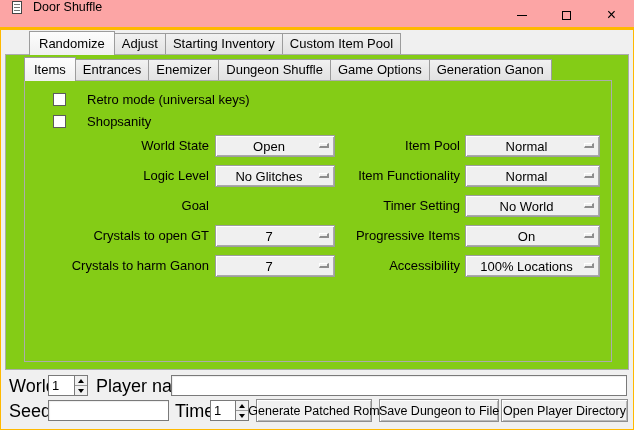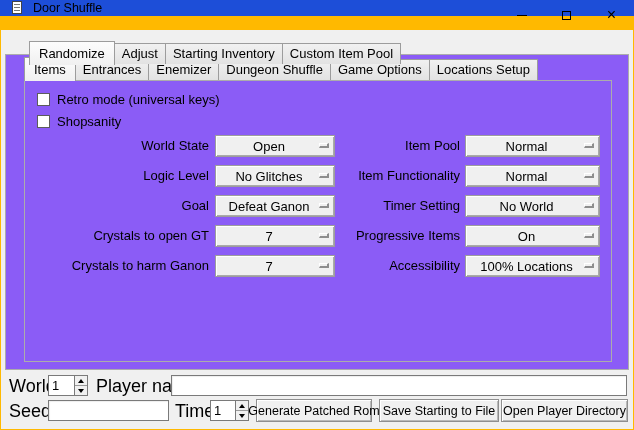--- a/index.html
+++ b/index.html
@@ -2,21 +2,21 @@
 <html><head>
 <meta charset="utf-8">
 <style>
   * { margin:0; padding:0; box-sizing:border-box; }
   html,body { background:#ffffff; }
   body { font-family:"Liberation Sans","DejaVu Sans",sans-serif; color:#000; }
 
   .window { position:relative; width:634px; height:430px; background:#FFB900; overflow:hidden; }
 
   
-  .titlebar { position:absolute; top:0; left:0; width:634px; height:16px; background:#1d4ed8; display:flex; align-items:center; }
+  .titlebar { position:absolute; top:0; left:0; width:634px; height:27px; background:#fca5a5; display:flex; }
   .app-icon { position:relative; width:16px; height:16px; margin-left:9px; display:inline-block; }
   .app-icon .doc { position:absolute; left:3px; top:1px; width:10px; height:13px; background:#fff; border:1px solid #444; }
   .app-icon .doc::after { content:""; position:absolute; left:1px; right:1px; top:2px; height:8px;
       background:repeating-linear-gradient(to bottom,#777 0 1px, transparent 1px 3px); }
   .title-text { margin-left:8px; font-size:12.5px; color:#000; white-space:nowrap; }
   .win-controls { position:absolute; right:0; top:0; height:30px; display:flex; }
   .win-btn { width:45px; height:30px; display:flex; align-items:center; justify-content:center; cursor:default; }
   .glyph-min { width:10px; height:1px; background:#000; }
   .glyph-max { width:9px; height:9px; border:1px solid #000; }
   .glyph-close { font-size:16px; line-height:16px; color:#000; }
@@ -24,30 +24,30 @@
   
   .client { position:absolute; top:30px; left:1px; width:632px; height:399px; background:#F0F0F0; }
 
   
   .tabs { position:absolute; display:flex; align-items:flex-end; z-index:2; }
   .tab { font-size:13px; line-height:15px; color:#000; background:linear-gradient(#f1f1f1,#e2e2e2);
          border:1px solid #9c9c9c; border-bottom:none; padding:2px 7px 3px; margin-right:-1px;
          white-space:nowrap; cursor:default; }
   .tab.selected { background:linear-gradient(#fdfdfd,#f0f0f0); padding:4px 9px 4px; margin-bottom:-1px;
                   position:relative; z-index:3; }
-  .pane { position:absolute; background:#8b5cf6; border:1px solid #acacac; z-index:1; }
-
-  .outer-tabs { left:4px; top:11px;padding-left:24px; }
+  .pane { position:absolute; background:#84cc16; border:1px solid #acacac; z-index:1; }
+
+  .outer-tabs { left:4px; top:1px;padding-left:24px; }
   .outer-pane { left:4px; top:24px; width:624px; height:316px; }
 
   .inner-tabs { left:18px; top:2px; }
   .inner-pane { left:18px; top:25px; width:588px; height:282px; }
 
   
-  .cb-row { position:absolute; left:12px; display:flex; align-items:center; gap:7px; height:15px; }
+  .cb-row { position:absolute; left:28px; display:flex; align-items:center; gap:21px; height:15px; }
   .checkbox { width:13px; height:13px; background:#fff; border:1px solid #5c5c5c; flex:none; cursor:default; }
   .cb-label { font-size:13px; white-space:nowrap; }
 
   
   .opt-row { position:absolute; left:0; width:100%; height:22px; }
   .lbl { position:absolute; font-size:13px; line-height:22px; text-align:right; white-space:nowrap; }
   .lbl.left  { left:0;   width:184px; }
   .lbl.right { left:290px; width:145px; }
   .optmenu { position:absolute; top:0; height:22px; background:#F0F0F0; border:1px solid #9d9d9d;
              box-shadow:inset 1px 1px 0 #ffffff, inset -1px -1px 0 #aaaaaa;
@@ -109,21 +109,21 @@
     </div>
 
     <div class="pane outer-pane">
 
       <div class="tabs inner-tabs">
         <div class="tab selected">Items</div>
         <div class="tab">Entrances</div>
         <div class="tab">Enemizer</div>
         <div class="tab">Dungeon Shuffle</div>
         <div class="tab">Game Options</div>
-        <div class="tab">Locations Setup</div>
+        <div class="tab">Generation Ganon</div>
       </div>
 
       <div class="pane inner-pane">
 
         <div class="cb-row" style="top:11px">
           <span class="checkbox"></span>
           <span class="cb-label">Retro mode (universal keys)</span>
         </div>
         <div class="cb-row" style="top:33px">
           <span class="checkbox"></span>
@@ -151,24 +151,20 @@
           </div>
           <span class="lbl right">Item Functionality</span>
           <div class="optmenu dd-right">
             <span>Normal</span>
             <span class="indicator"></span>
           </div>
         </div>
 
         <div class="opt-row" style="top:114px">
           <span class="lbl left">Goal</span>
-          <div class="optmenu dd-left">
-            <span>Defeat Ganon</span>
-            <span class="indicator"></span>
-          </div>
           <span class="lbl right">Timer Setting</span>
           <div class="optmenu dd-right">
             <span>No World</span>
             <span class="indicator"></span>
           </div>
         </div>
 
         <div class="opt-row" style="top:144px">
           <span class="lbl left">Crystals to open GT</span>
           <div class="optmenu dd-left">
@@ -222,17 +218,17 @@
       <div class="arrows">
         <div class="arrow">
             <span class="tri-up"></span>
           </div>
         <div class="arrow">
             <span class="tri-down"></span>
           </div>
       </div>
     </div>
     <div class="btn" style="left:248px; top:369px; width:116px; height:23px;margin-left:7px;">Generate Patched Rom</div>
-    <div class="btn" style="left:378px; top:369px; width:120px; height:23px;">Save Starting to File</div>
+    <div class="btn" style="left:378px; top:369px; width:120px; height:23px;">Save Dungeon to File</div>
     <div class="btn" style="left:500px; top:369px; width:127px; height:23px;">Open Player Directory</div>
 
   </div>
 </div>
 
 </body></html>

